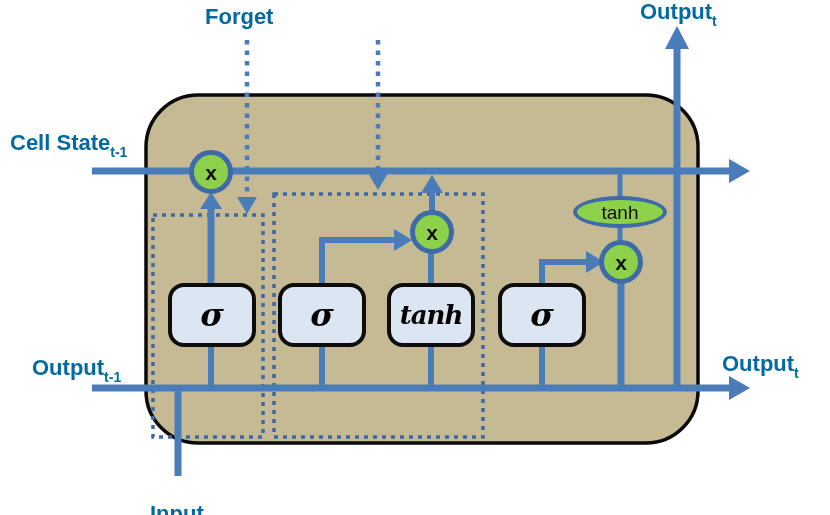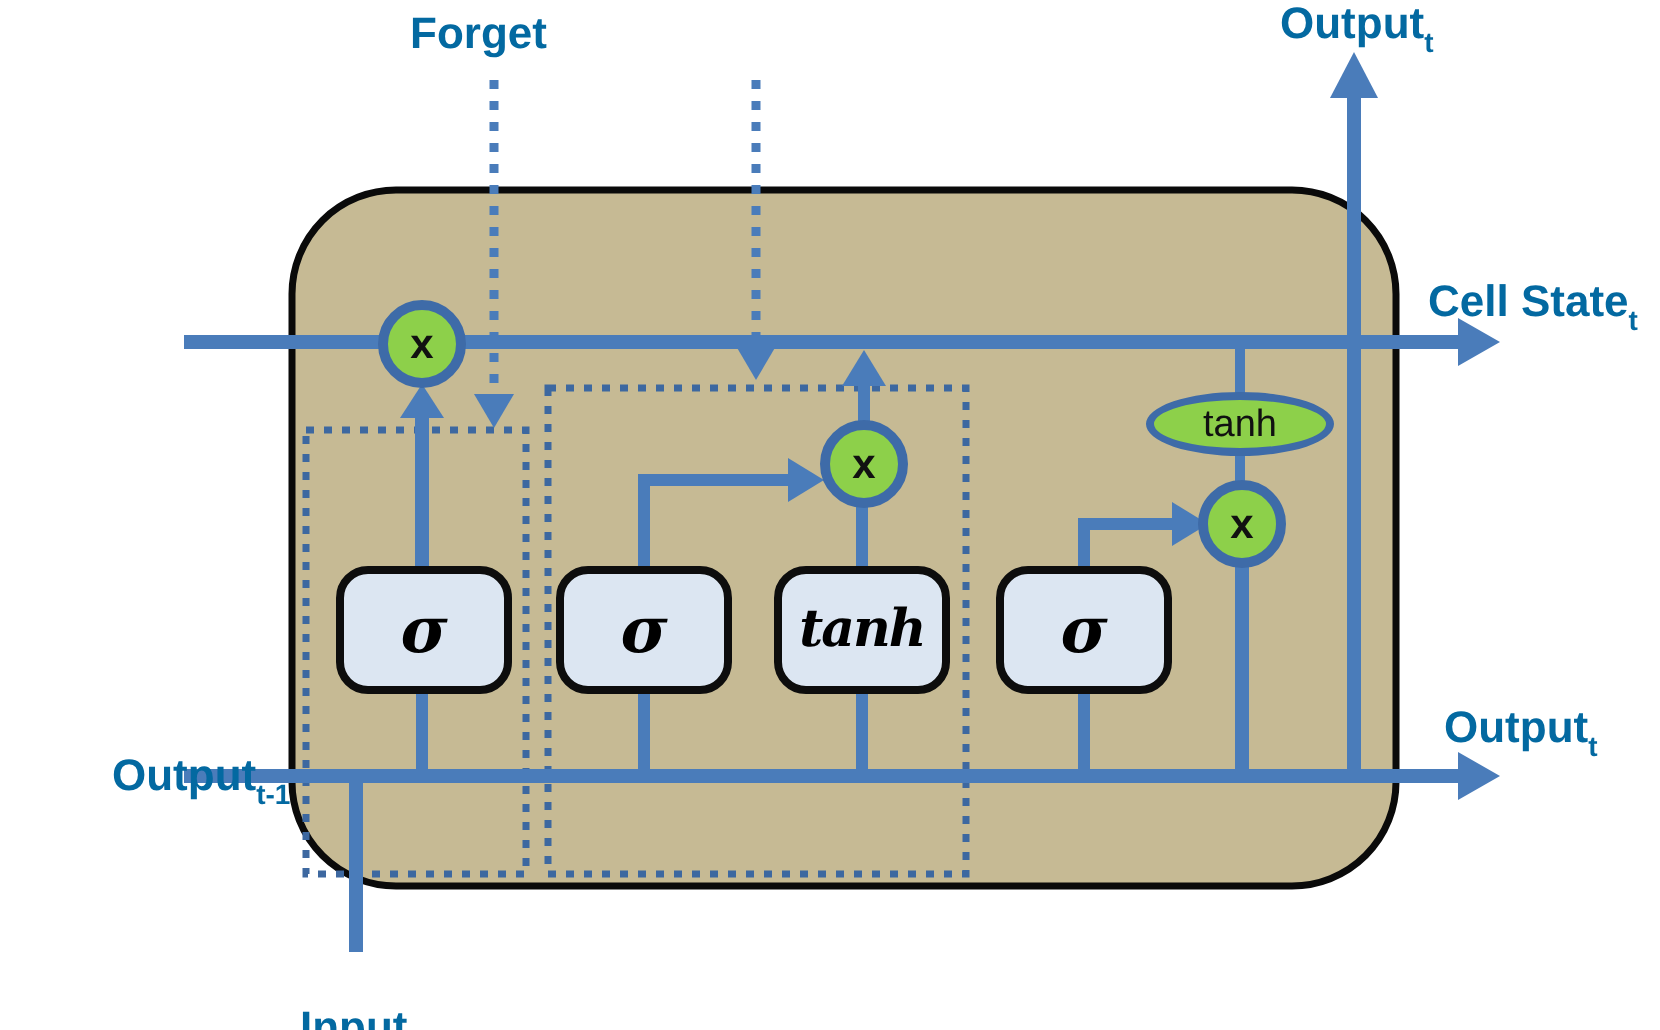--- a/index.html
+++ b/index.html
@@ -149,26 +149,26 @@
 
   <div class="tanh-ellipse">tanh</div>
 
   <div class="label" style="left:205px; top:5px;">Forget</div>
 
 
   <div class="label" style="left:640px; top:0px;">
     <span>Output</span><sub>t</sub>
   </div>
 
-
-  <div class="label" style="left:714px; top:139px;">
-    <span>Cell State</span><sub>t</sub>
+  <div class="label" style="left:10px; top:131px;">
+    <span>Cell State</span><sub>t-1</sub>
   </div>
 
-  <div class="label" style="left:32px; top:376px;margin-left:24px;">
+
+  <div class="label" style="left:32px; top:356px;">
     <span>Output</span><sub>t-1</sub>
   </div>
 
   <div class="label" style="left:722px; top:352px;">
     <span>Output</span><sub>t</sub>
   </div>
 
   <div class="label" style="left:150px; top:502px;">
     <span>Input</span><sub>t</sub>
   </div>

